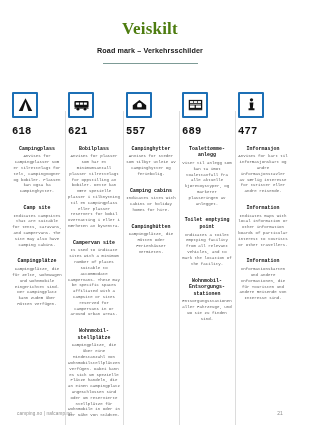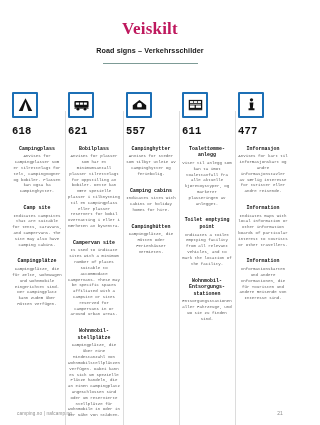--- a/index.html
+++ b/index.html
@@ -23,21 +23,21 @@
   
   .header {
     text-align: center;
     padding-top: 20px;
   }
 
   .title {
     font-family: "Liberation Serif", serif;
     font-size: 17px;
     font-weight: 700;
-    color: #be185d;
+    color: #4d7c0f;
     letter-spacing: 0.2px;
     line-height: 1.1;
   }
 
   .subtitle {
     margin-top: 7px;
     font-family: "Liberation Sans", sans-serif;
     font-size: 7.2px;
     font-weight: 700;
     color: #1a1a1a;
@@ -152,21 +152,21 @@
     letter-spacing: 0.1px;
   }
 </style>
 </head>
 <body>
 
 <div class="page">
 
   <div class="header">
     <div class="title">Veiskilt</div>
-    <div class="subtitle">Road signs – Verkehrsschilder</div>
+    <div class="subtitle">Road mark – Verkehrsschilder</div>
     <div class="divider"></div>
   </div>
 
   <div class="grid">
 
     <div class="col">
       <div class="sign">
         <span>
           <svg width="17" height="17" viewBox="0 0 24 24">
             <path d="M12 3 L21.5 21 L2.5 21 Z" fill="#111111"></path>
@@ -260,21 +260,21 @@
             <rect x="4.2" y="7.2" width="4.6" height="2.6" fill="#ffffff"></rect>
             <rect x="9.7" y="7.2" width="4.6" height="2.6" fill="#ffffff"></rect>
             <rect x="15.2" y="7.2" width="4.6" height="2.6" fill="#ffffff"></rect>
             <rect x="4.2" y="11" width="15.6" height="1.1" fill="#ffffff"></rect>
             <rect x="4.2" y="13.3" width="6.6" height="3.4" fill="#ffffff"></rect>
             <rect x="12.5" y="13.3" width="7.3" height="3.4" fill="#ffffff"></rect>
             <rect x="2.5" y="18.5" width="19" height="1.6" fill="#111111"></rect>
           </svg>
         </span>
       </div>
-      <div class="signnum">611</div>
+      <div class="signnum">689</div>
 
       <div class="block block-no">
         <div class="bhead">Toalettømme-anlegg</div>
         <div class="bbody">Viser til anlegg som kan ta imot toalettavfall fra alle aktuelle kjøretøystyper, og markerer plasseringen av anlegget.</div>
       </div>
 
       <div class="block block-en">
         <div class="bhead">Toilet emptying point</div>
         <div class="bbody">Indicates a toilet emptying facility from all relevant vehicles, and to mark the location of the facility.</div>
       </div>

